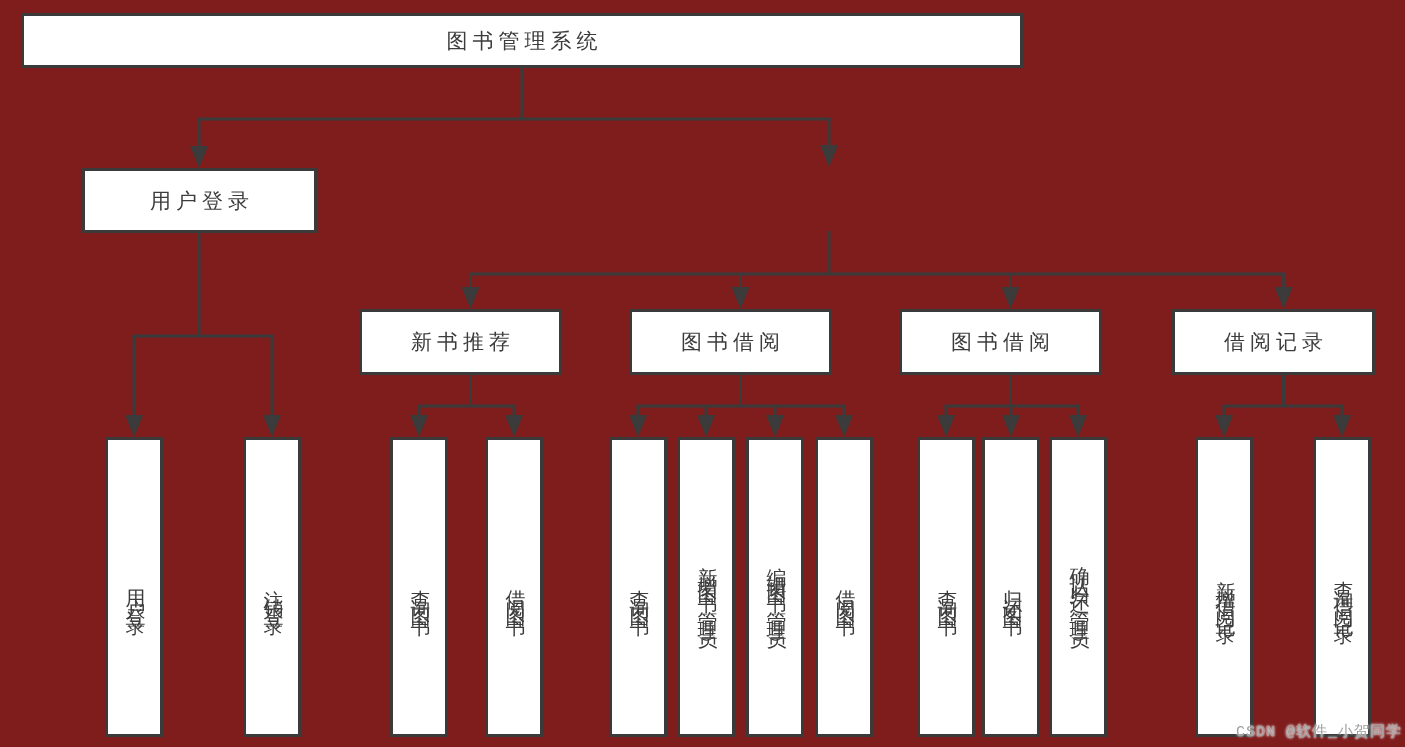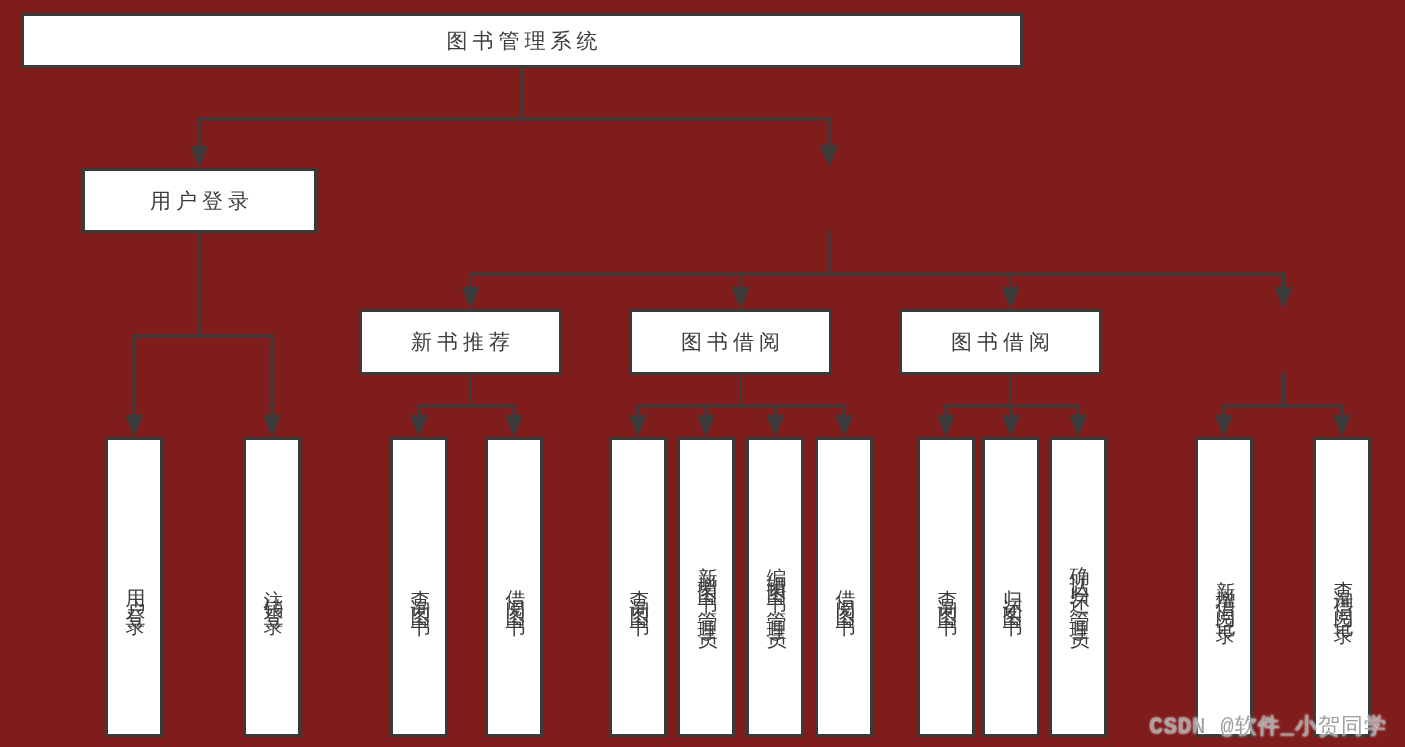--- a/index.html
+++ b/index.html
@@ -60,23 +60,23 @@
   #leaf-c2 { left: 677px; }
   #leaf-c3 { left: 746px; }
   #leaf-c4 { left: 815px; }
   #leaf-d1 { left: 917px; }
   #leaf-d2 { left: 982px; }
   #leaf-d3 { left: 1049px; }
   #leaf-e1 { left: 1195px; }
   #leaf-e2 { left: 1313px; }
   #watermark {
     position: absolute;
-    right: 18px;
+    right: 3px;
     bottom: 6px;
-    font-size: 22px;
+    font-size: 15px;
     letter-spacing: 1px;
     color: #9e9e9e;
     text-shadow: 0 0 3px #ffffff, 0 0 2px #ffffff;
     white-space: nowrap;
     z-index: 5;
     margin-top: 13px;
   }
 </style>
 </head>
 <body>
@@ -171,20 +171,23 @@
 
   <div class="box h l3" id="new-book-rec">
     <span>新书推荐</span>
   </div>
   <div class="box h l3" id="book-borrow">
     <span>图书借阅</span>
   </div>
   <div class="box h l3" id="current-borrow">
     <span>图书借阅</span>
   </div>
+  <div class="box h l3" id="borrow-records">
+    <span>借阅记录</span>
+  </div>
 
   <div class="box v leaf" id="leaf-a1">
     <span>用户登录</span>
   </div>
   <div class="box v leaf" id="leaf-a2">
     <span>注销登录</span>
   </div>
 
   <div class="box v leaf" id="leaf-b1">
     <span>查询图书</span>

